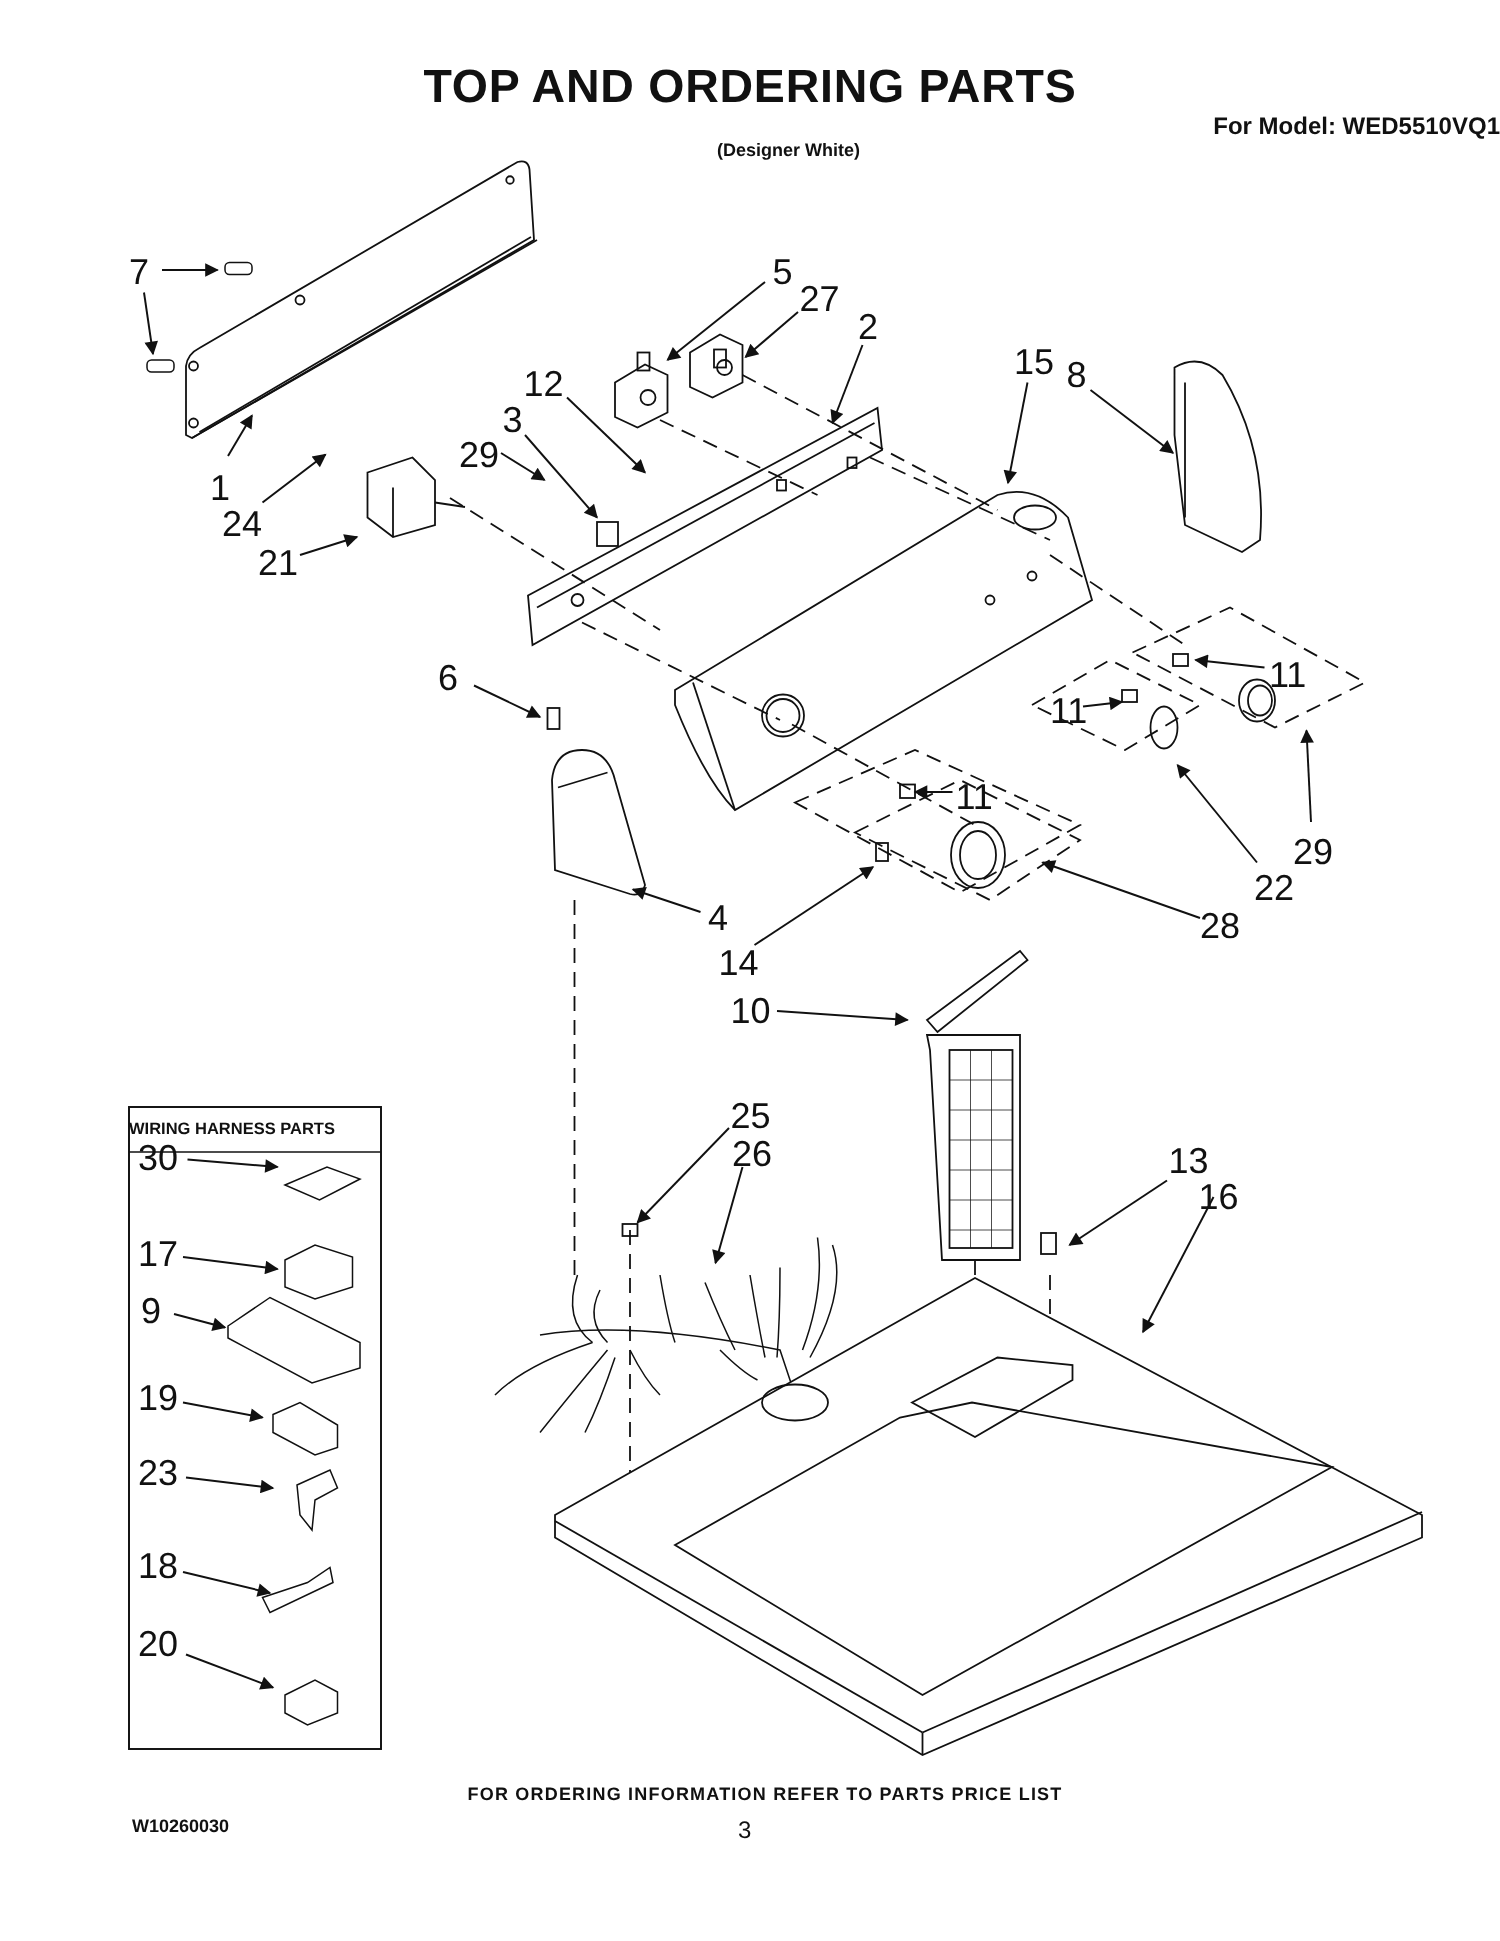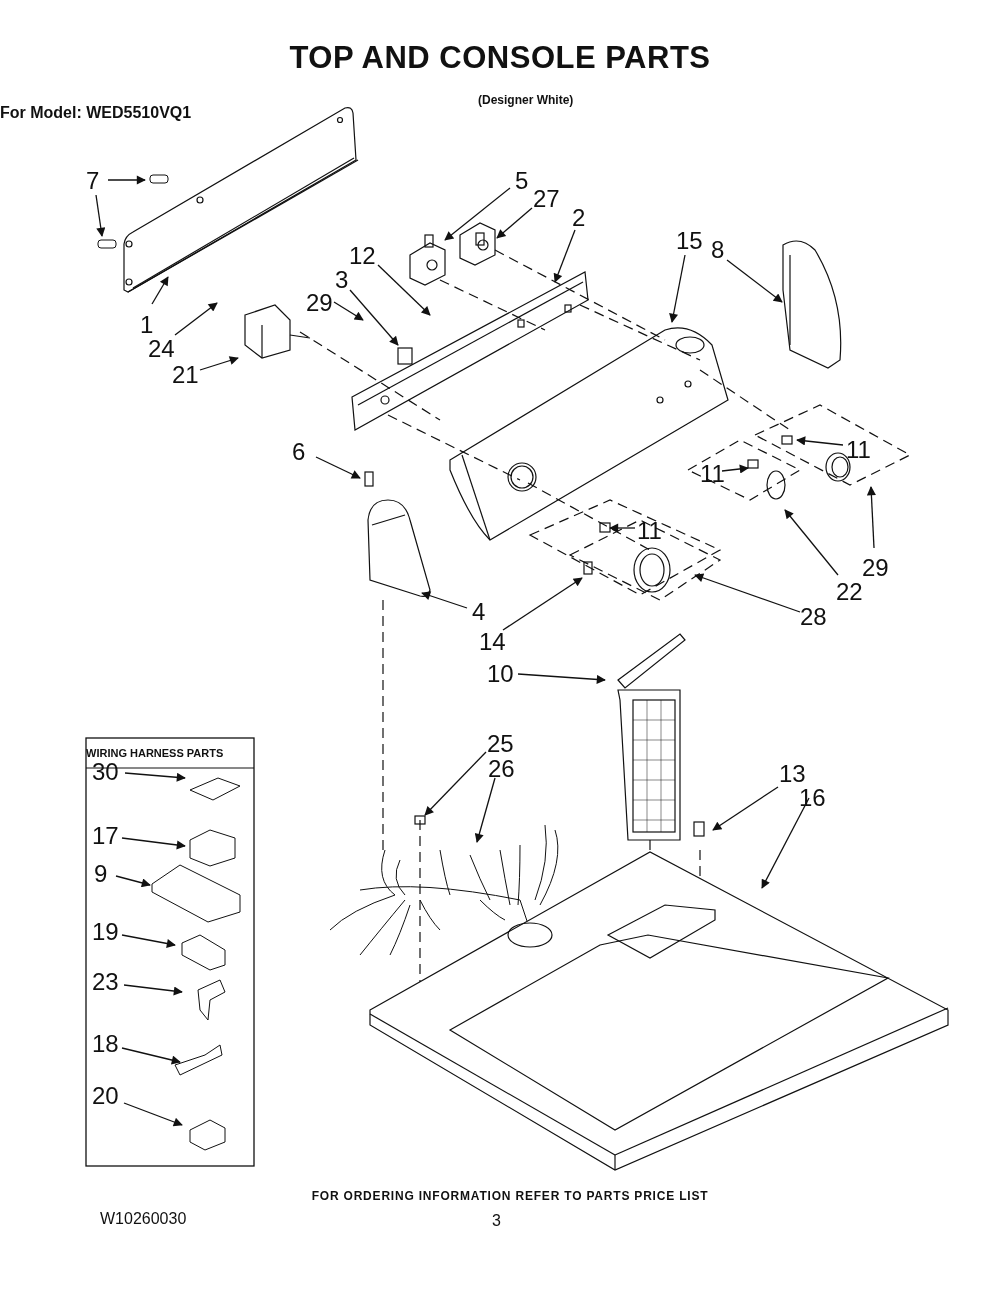--- a/index.html
+++ b/index.html
@@ -1,30 +1,30 @@
 <!DOCTYPE html>
 <html><head>
 <meta charset="utf-8">
 <style>
   html, body { margin:0; padding:0; background:#fff; }
   body { width:1000px; height:1294px; position:relative; overflow:hidden; font-family:"Liberation Sans", sans-serif; color:#111; }
   .title { position:absolute; left:0; width:1000px; top:40px; text-align:center; font-weight:bold; font-size:31px; letter-spacing:0.5px; }
-  .sub1 { position:absolute; left:0; width:1000px; top:76px; text-align:left; font-weight:bold; font-size:16px;margin-top:28px; }
+  .sub1 { position:absolute; left:0; width:1000px; top:76px; text-align:right; font-weight:bold; font-size:16px; }
   .sub2 { position:absolute; left:478px; top:93px; font-weight:bold; font-size:12px; }
   svg.diagram { position:absolute; left:0; top:0; }
   .callout { font-family:"Liberation Sans", sans-serif; font-size:24px; fill:#111; }
   .wh-title { position:absolute; left:86px; top:747px; width:184px; font-size:11px; font-weight:bold; }
   .footer { position:absolute; left:0; width:1000px; top:1189px; text-align:center; font-size:12px; font-weight:bold; letter-spacing:0.8px; margin-left:10px;}
-  .docnum { position:absolute; left:100px; top:1210px; font-size:16px; }
+  .docnum { position:absolute; left:88px; top:1210px; font-size:12px;font-weight:bold; }
   .pagenum { position:absolute; left:492px; top:1212px; font-size:16px; }
 </style>
 </head>
 <body>
 
-<div class="title">TOP AND CONSOLE PARTS</div>
+<div class="title">TOP AND ORDERING PARTS</div>
 <div class="sub1">For Model: WED5510VQ1</div>
 <div class="sub2">(Designer White)</div>
 
 <svg class="diagram" width="1000" height="1294" viewBox="0 0 1000 1294">
   <defs>
     <marker id="ah" viewBox="0 0 10 10" refX="9" refY="5" markerWidth="9" markerHeight="7" orient="auto">
       <path d="M0,0 L10,5 L0,10 z" fill="#111"></path>
     </marker>
   </defs>
   <g fill="none" stroke="#111" stroke-width="1.2">

